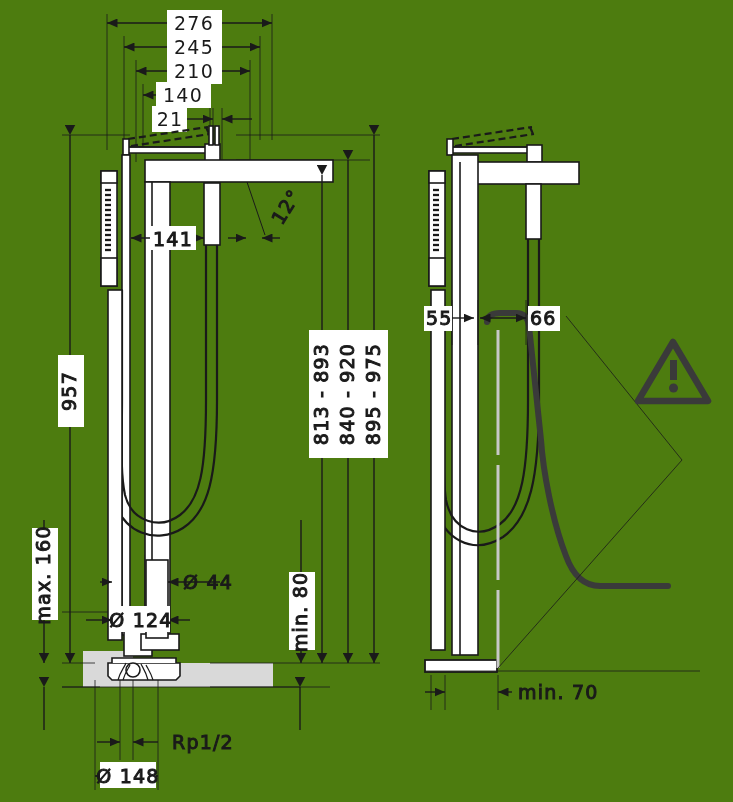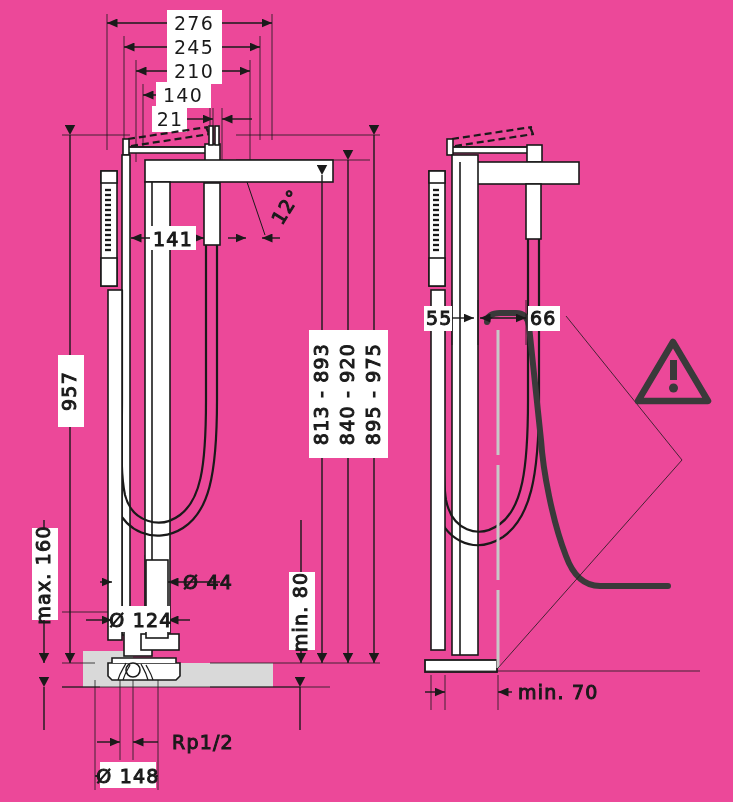--- a/index.html
+++ b/index.html
@@ -1,18 +1,18 @@
 <!DOCTYPE html>
 <html><head>
 <meta charset="utf-8">
 <style>
   html,body{margin:0;padding:0;background:#ffffff;}
   body{width:733px;height:802px;overflow:hidden;
        font-family:"DejaVu Sans","Liberation Sans",sans-serif;}
-  #stage{position:relative;width:733px;height:802px;background:#ec4899;}
+  #stage{position:relative;width:733px;height:802px;background:#4d7c0f;}
   svg{display:block;}
   .dimtxt{font-family:"DejaVu Sans","Liberation Sans",sans-serif;
           font-size:19px;fill:#1a1a1a;letter-spacing:1.2px;}
   .dimtxt-v{font-family:"DejaVu Sans","Liberation Sans",sans-serif;
           font-size:19px;fill:#1a1a1a;letter-spacing:1.2px;}
 </style>
 </head>
 <body>
 
 <div id="stage">

